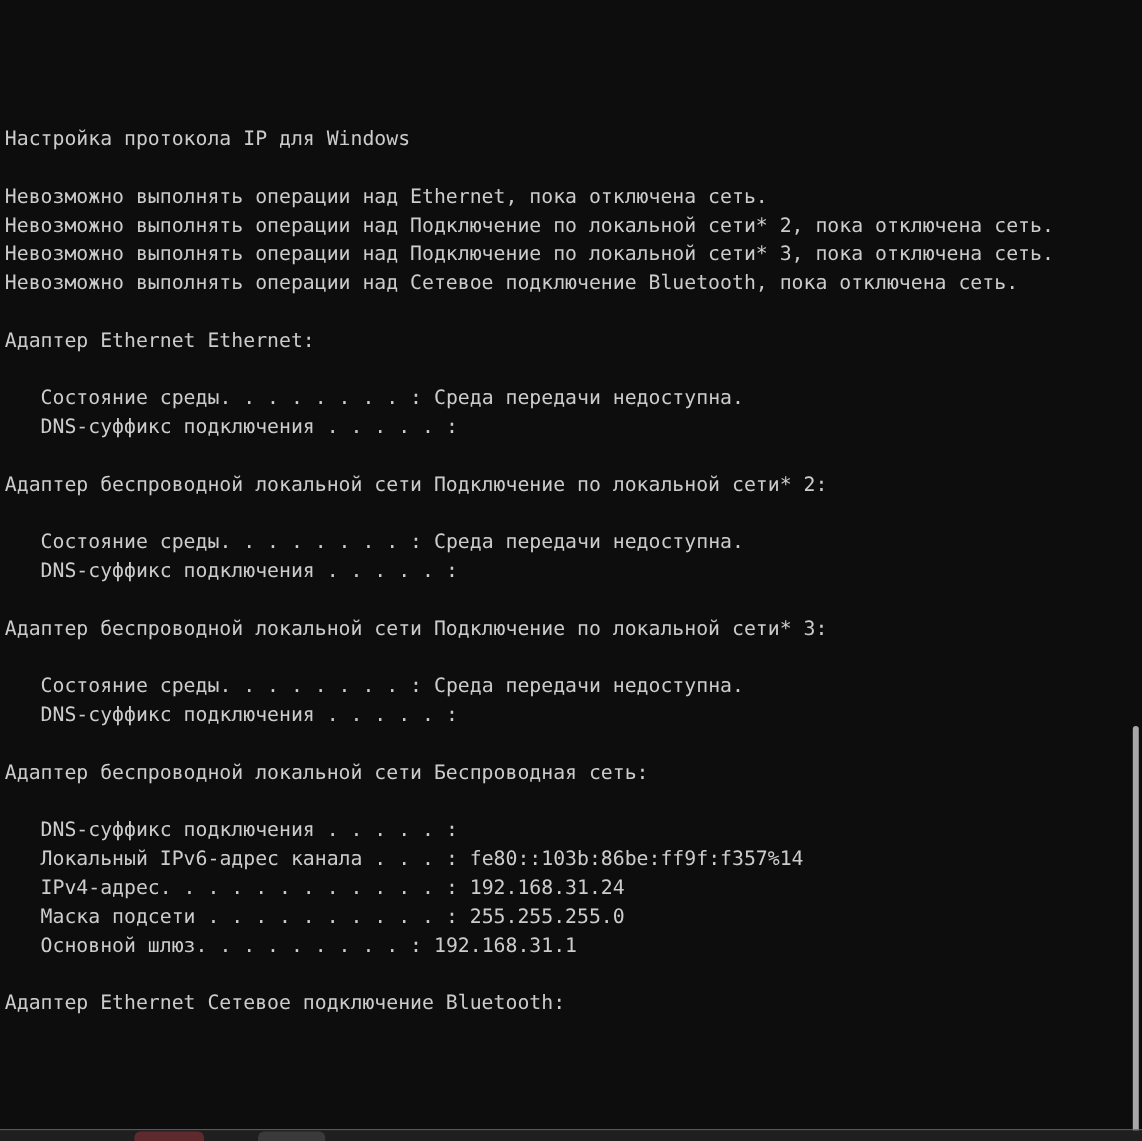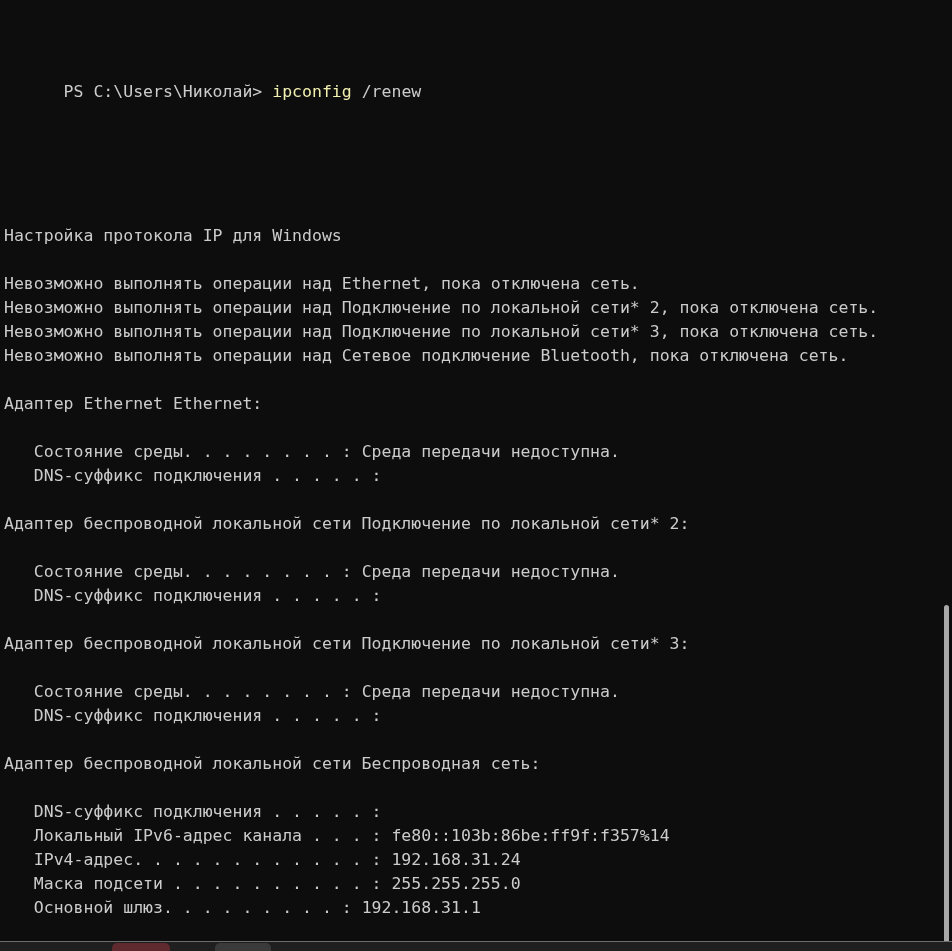--- a/index.html
+++ b/index.html
@@ -92,23 +92,20 @@
     background: #3a3a3a;
   }
 </style>
 </head>
 <body>
 
 <div id="terminal">
 
   <div id="console-output">
 
-    <div class="line">
-      <span class="tok-prompt">PS C:\Users\Николай&gt; </span><span class="tok-command">ipconfig</span><span class="tok-default"> /renew</span>
-    </div>
 
     <div id="console-lines"><div class="line blank">&nbsp;</div><div class="line">Настройка протокола IP для Windows</div><div class="line blank">&nbsp;</div><div class="line">Невозможно выполнять операции над Ethernet, пока отключена сеть.</div><div class="line">Невозможно выполнять операции над Подключение по локальной сети* 2, пока отключена сеть.</div><div class="line">Невозможно выполнять операции над Подключение по локальной сети* 3, пока отключена сеть.</div><div class="line">Невозможно выполнять операции над Сетевое подключение Bluetooth, пока отключена сеть.</div><div class="line blank">&nbsp;</div><div class="line">Адаптер Ethernet Ethernet:</div><div class="line blank">&nbsp;</div><div class="line">   Состояние среды. . . . . . . . : Среда передачи недоступна.</div><div class="line">   DNS-суффикс подключения . . . . . :</div><div class="line blank">&nbsp;</div><div class="line">Адаптер беспроводной локальной сети Подключение по локальной сети* 2:</div><div class="line blank">&nbsp;</div><div class="line">   Состояние среды. . . . . . . . : Среда передачи недоступна.</div><div class="line">   DNS-суффикс подключения . . . . . :</div><div class="line blank">&nbsp;</div><div class="line">Адаптер беспроводной локальной сети Подключение по локальной сети* 3:</div><div class="line blank">&nbsp;</div><div class="line">   Состояние среды. . . . . . . . : Среда передачи недоступна.</div><div class="line">   DNS-суффикс подключения . . . . . :</div><div class="line blank">&nbsp;</div><div class="line">Адаптер беспроводной локальной сети Беспроводная сеть:</div><div class="line blank">&nbsp;</div><div class="line">   DNS-суффикс подключения . . . . . :</div><div class="line">   Локальный IPv6-адрес канала . . . : fe80::103b:86be:ff9f:f357%14</div><div class="line">   IPv4-адрес. . . . . . . . . . . . : 192.168.31.24</div><div class="line">   Маска подсети . . . . . . . . . . : 255.255.255.0</div><div class="line">   Основной шлюз. . . . . . . . . : 192.168.31.1</div><div class="line blank">&nbsp;</div><div class="line">Адаптер Ethernet Сетевое подключение Bluetooth:</div></div>
 
   </div>
 
   <div id="scrollbar-track">
     <div id="scrollbar-thumb"></div>
   </div>
 
   <div id="bottom-divider"></div>

